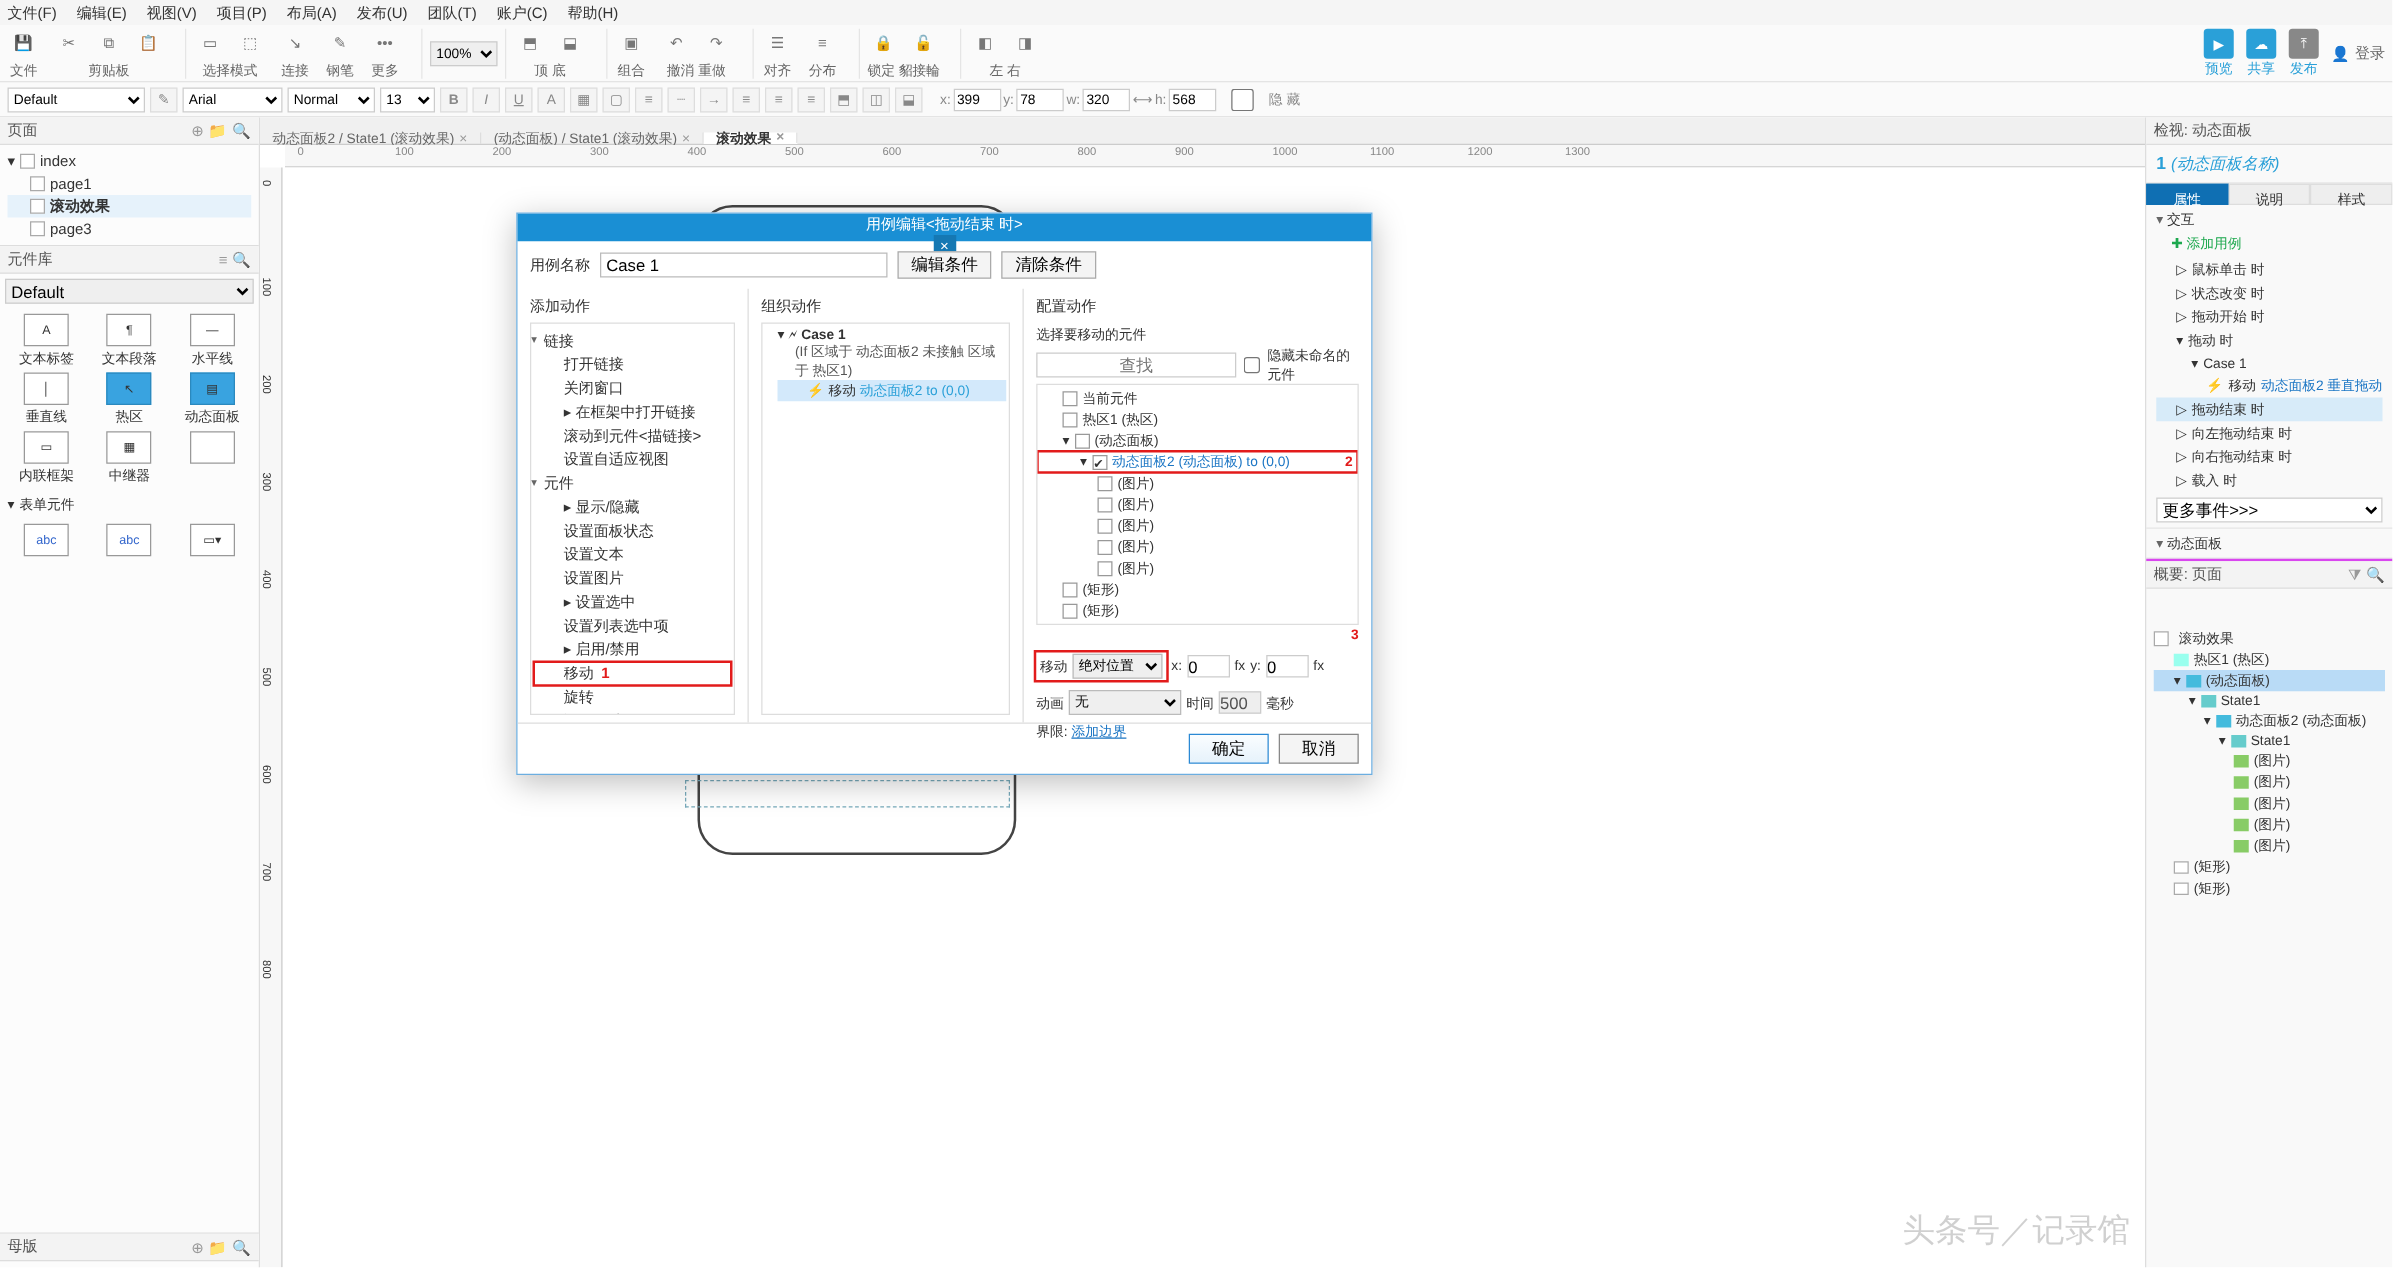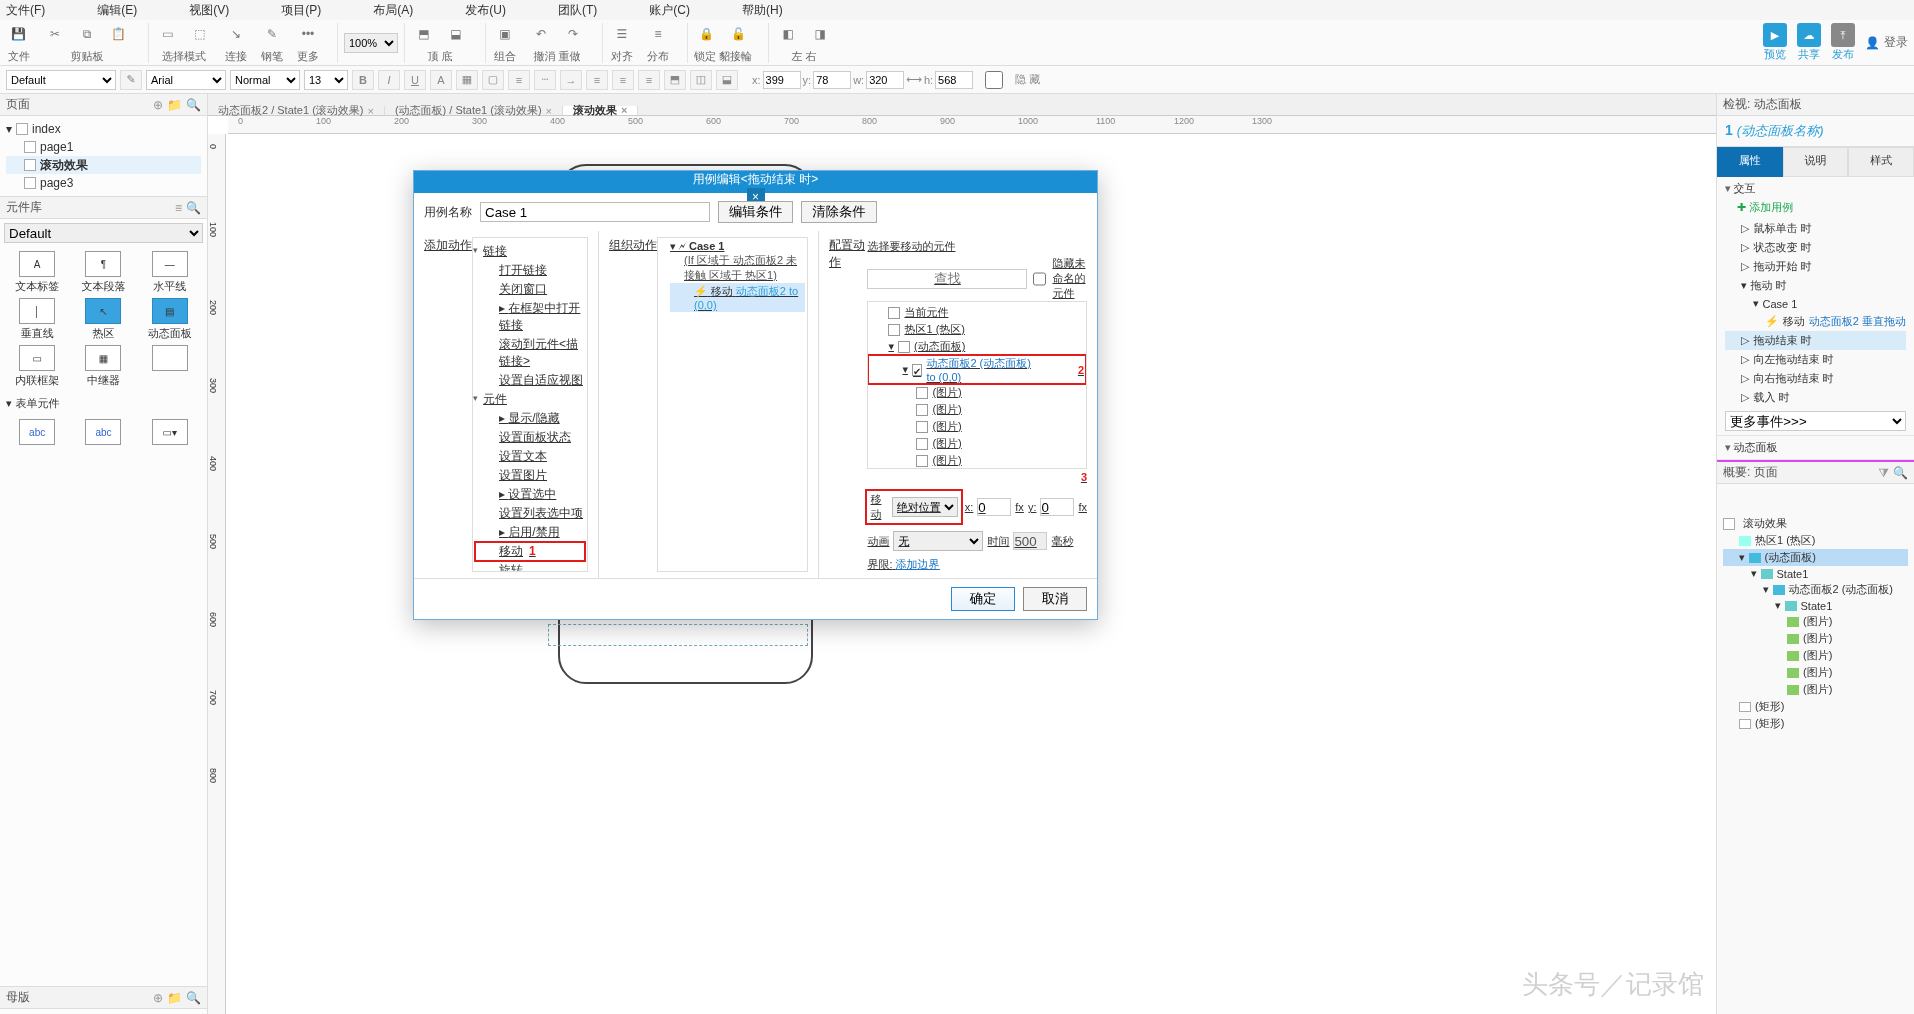--- a/index.html
+++ b/index.html
@@ -1,20 +1,20 @@
 <!DOCTYPE html>
 <html><head>
 <meta charset="utf-8">
 <style>
   * { margin: 0; padding: 0; box-sizing: border-box; font-family: "Microsoft YaHei", Arial, sans-serif; }
   body { font-size: 12px; background: #fff; color: #333; overflow: hidden; }
   .app { display: flex; flex-direction: column; height: 1014px; width: 1914px; }
 
   
-  .menubar { height: 20px; background: #f5f5f5; display: flex; align-items: center; padding: 0 6px; font-size: 12px; gap: 36px; }
+  .menubar { height: 20px; background: #f5f5f5; display: flex; align-items: center; padding: 0 6px; font-size: 12px; }
   .menubar .item { margin-right: 16px; cursor: default; }
 
   
   .toolbar1 { height: 46px; background: #fafafa; border-bottom: 1px solid #ddd; display: flex; align-items: center; padding: 2px 6px; }
   .toolgroup { display: flex; flex-direction: column; align-items: center; margin-right: 10px; }
   .tg-icons { display: flex; gap: 6px; }
   .tg-label { font-size: 11px; color: #666; margin-top: 2px; }
   .tbtn { width: 26px; height: 26px; display:flex; align-items:center; justify-content:center; color:#777; border:1px solid transparent; }
   .sep { width:1px; height: 40px; background:#e5e5e5; margin: 0 6px; }
   .zoomsel { border:1px solid #ccc; font-size:11px; height:20px; width:54px; }
@@ -66,21 +66,21 @@
   .ruler-h .tick, .ruler-v .tick { position:absolute; }
   .canvasarea { position:absolute; left:20px; top:18px; right:0; bottom:0; background:#fff; }
   .shape1 { position:absolute; left:330px; top:30px; width:255px; height:520px; border:2px solid #444; border-radius:28px; }
   .selhandles { position:absolute; left:320px; top:490px; width:260px; height:22px; border:1px dashed #7ab; }
   .watermark { position:absolute; right:12px; bottom:12px; font-size:26px; color:rgba(120,120,120,0.35);}
 
   
   .rightcol { width:198px; border-left:1px solid #ddd; display:flex; flex-direction:column; background:#f9f9f9; font-size:11px; }
   .inspector-title { padding:6px 8px; font-style:italic; color:#2aa0d8; font-size:13px; border-bottom:1px solid #ddd;}
   .inspector-title .num { color:#2aa0d8; font-style:normal; font-weight:bold; margin-right:4px; font-size:14px;}
-  .tabs3 { display:flex; height:30px; }
+  .tabs3 { display:flex; height:17px; }
   .tabs3 div { flex:1; text-align:center; line-height:24px; border:1px solid #ddd; background:#eee; cursor:pointer;}
   .tabs3 div.act { background:#0f6fb3; color:#fff; border-color:#0f6fb3;}
   .collapsible { padding:4px 8px; border-bottom:1px solid #e5e5e5; }
   .collapsible .ttl::before { content:"▾ "; color:#666; }
   .addcase { color:#1da84e; margin:4px 0 4px 12px; display:block;}
   .evtnode { padding:2px 0 2px 16px; display:flex; align-items:center; gap:4px;}
   .evtnode.l2 { padding-left:28px; }
   .evtnode.l3 { padding-left:40px; font-size:11px; }
   .evtnode.hl { background:#d7ebf9; }
   .linklike { color:#1a75c4; }
@@ -97,21 +97,21 @@
 
   
   .overlay { position:absolute; left:0; top:0; right:0; bottom:0; }
   .dialog { position:absolute; left:413px; top:170px; width:685px; height:450px; background:#fff; border:1px solid #6caee0; box-shadow:0 6px 24px rgba(0,0,0,0.25); display:flex; flex-direction:column;}
   .dlg-titlebar { height:22px; background:#1a8fd4; color:#fff; display:flex; align-items:center; justify-content:space-between; padding:0 6px; font-size:12px;flex-direction:column;}
   .dlg-closex { width:18px;height:18px;background:#1578b3; color:#fff; text-align:center; line-height:18px; font-size:12px; }
   .dlg-row1 { padding:8px 10px; display:flex; align-items:center; gap:8px; border-bottom:0; }
   .dlg-row1 input.casein { width:230px; height:20px; border:1px solid #bbb; padding:0 4px;}
   .dlg-row1 button.small { height:22px; padding:0 10px; border:1px solid #aaa; background:#f4f4f4; }
   .dlg-cols { display:flex; flex:1; min-height:0; }
-  .dcol { display:flex; flex-direction:row; border-right:1px solid #ddd; padding:6px 10px;text-decoration:underline; }
+  .dcol { display:flex; flex-direction:column; border-right:1px solid #ddd; padding:6px 10px; }
   .dcol:last-child { border-right:none; }
   .dc1 { width:185px;} .dc2{ width:220px;} .dc3{ flex:1; }
   .dcolhdr { font-size:12px; margin-bottom:4px; color:#333;}
   .actiontree { border:1px solid #ddd; flex:1; overflow:auto; padding:4px 2px;}
   .atnode { padding:1px 0 1px 8px; position:relative;}
   .atnode.g { font-weight:normal; }
   .atnode.l2 { padding-left:24px;}
   .atnode.highlight { outline:2px solid #e21b1b; outline-offset:-1px; }
   .markred { color:#e21b1b; font-weight:bold; margin-left:6px;}
   .atnode .tri { position:absolute; left:-2px; top:3px; font-size:9px; color:#666;}

